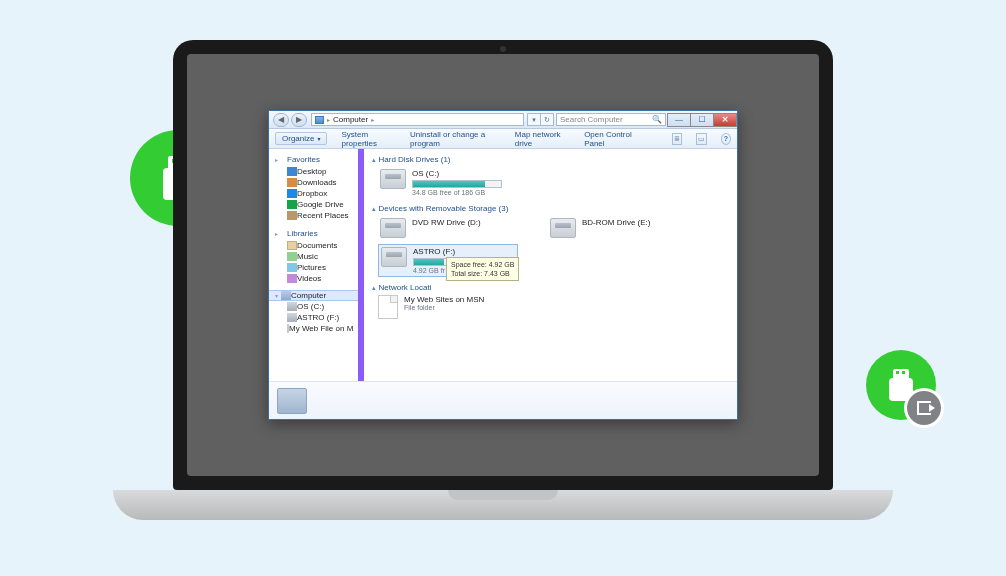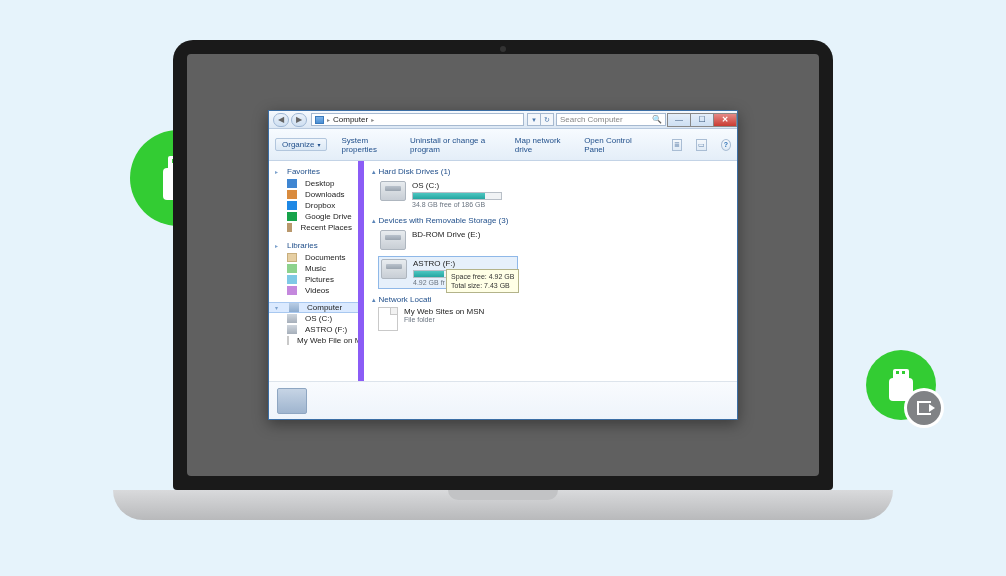--- a/index.html
+++ b/index.html
@@ -23,32 +23,32 @@
 .refresh-chunk { display:flex; margin-right:2px; }
 .refresh-btn { width: 14px; height: 13px; border: 1px solid #a6b9d0; background:#f4f7fb; display:flex;align-items:center;justify-content:center; margin-left:-1px; font-size:7px; color:#4876ab; }
 .searchbox { width: 110px; height: 13px; background: #fff; border: 1px solid #a6b9d0; display:flex;align-items:center;padding:0 3px;color:#888; margin-right:2px; gap:3px; }
 .search-mag { font-size:8px; color:#6b8fb8; margin-left:auto; }
 .win-ctrls { display:flex; margin-right: 0; }
 .win-ctrl { width: 24px; height: 14px; border: 1px solid #888; margin-left: -1px; display:flex;align-items:center;justify-content:center;font-size:8px; }
 .win-min { background: linear-gradient(#e5eef9,#cddff2); color:#34547a; }
 .win-max { background: linear-gradient(#e5eef9,#cddff2); color:#34547a; }
 .win-close { background: linear-gradient(#e68a86,#c93c33); color:#fff; font-weight:bold; }
 
-.toolbar { height: 32px; background: linear-gradient(#f7fbff, #e4eef8); border-bottom: 1px solid #c3d3e6; display:flex; align-items:center; padding: 0 6px; gap: 14px; color:#1f4e8a; }
+.toolbar { height: 20px; background: linear-gradient(#f7fbff, #e4eef8); border-bottom: 1px solid #c3d3e6; display:flex; align-items:center; padding: 0 6px; gap: 14px; color:#1f4e8a; }
 .org-btn { background: linear-gradient(#f0f6fc,#dbe8f5); border:1px solid #b2c6dd; padding:1px 6px; border-radius:2px; display:flex;align-items:center;gap:3px; }
 .org-arrow::after { content:"▾"; font-size:6px; }
 .tb-spacer { flex:1; }
 .tb-icon { width:12px;height:12px;border:1px solid #a9bdd4;background:linear-gradient(#f4f8fc,#e0ebf6);display:flex;align-items:center;justify-content:center;font-size:7px;color:#5a7da8; }
 
 .body { flex:1; display:flex; min-height:0; }
 .sidebar { width: 95px; background: #fff; border-right: 6px solid #8b5cf6; padding: 4px 0; overflow:hidden; }
 .sb-group-title { color:#1f4e8a; padding: 2px 6px; display:flex;align-items:center;gap:3px; }
 .sb-caret::before { content:"▸"; color:#7da2cd; font-size:6px; display:inline-block; width:6px; }
 .sb-caret.open::before { content:"▾"; }
-.sb-item { padding: 1px 6px 1px 18px; display:flex; align-items:center; gap:8px; color:#222; white-space:nowrap; overflow:hidden; text-overflow:ellipsis; }
+.sb-item { padding: 1px 6px 1px 18px; display:flex; align-items:center; gap:0; color:#222; white-space:nowrap; overflow:hidden; text-overflow:ellipsis; }
 .sb-item.selected { background: #dbeaff; border: 1px solid #a8c8f0; border-left:none;border-right:none; padding-top:0;padding-bottom:0; }
 .sb-item .sb-ico { width:10px;height:9px; }
 .ico-star { background: radial-gradient(circle,#ffd96b 40%,#e0a700 41%); border-radius:2px; }
 .ico-desk { background:#3f86d2; }
 .ico-dl { background:#d98b3e; }
 .ico-dbox { background:#1e88e5; }
 .ico-gdrive { background:#16a34a; }
 .ico-recent { background:#b9986c; }
 .ico-lib { background:linear-gradient(#8fb5e2,#5b8fc9); }
 .ico-doc { background:#e6cfa3;border:1px solid #c8ae7d; }
@@ -286,20 +286,26 @@
             </div>
 
             <div class="sect-head" style="margin-top:6px;">
                 <span class="tri"></span>
                 <span>Devices with Removable Storage (3)</span>
               </div>
             <div class="drive-row">
               <div class="drive">
                 <div class="drive-ico"></div>
                 <div class="drive-body">
+                    <div class="drive-name">DVD RW Drive (D:)</div>
+                  </div>
+              </div>
+              <div class="drive">
+                <div class="drive-ico"></div>
+                <div class="drive-body">
                     <div class="drive-name">BD-ROM Drive (E:)</div>
                   </div>
               </div>
             </div>
             <div class="drive-row" style="margin-top:4px;">
               <div class="drive sel">
                 <div class="drive-ico"></div>
                 <div class="drive-body">
                   <div class="drive-name">ASTRO (F:)</div>
                   <div class="drive-bar">

